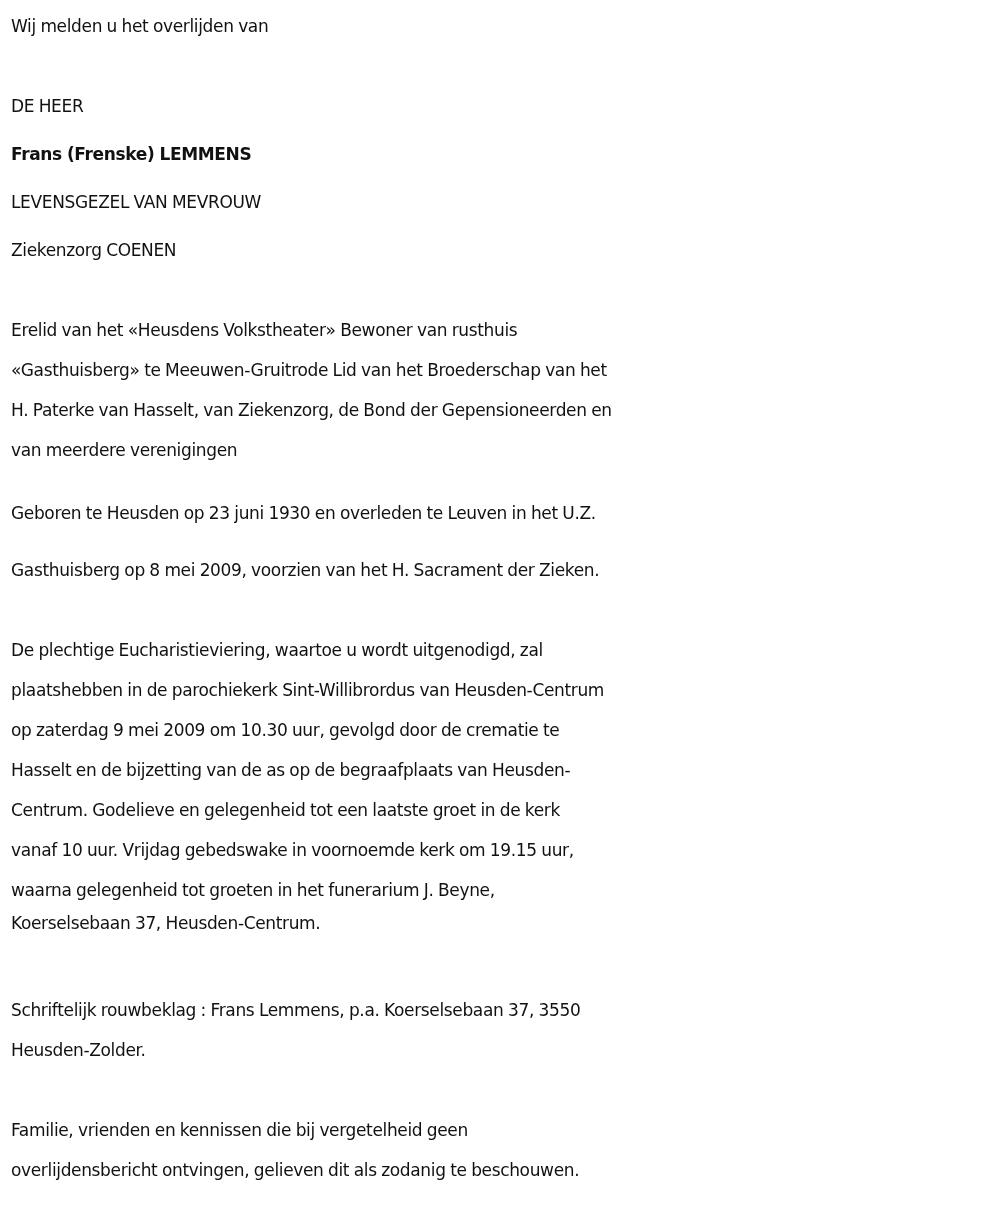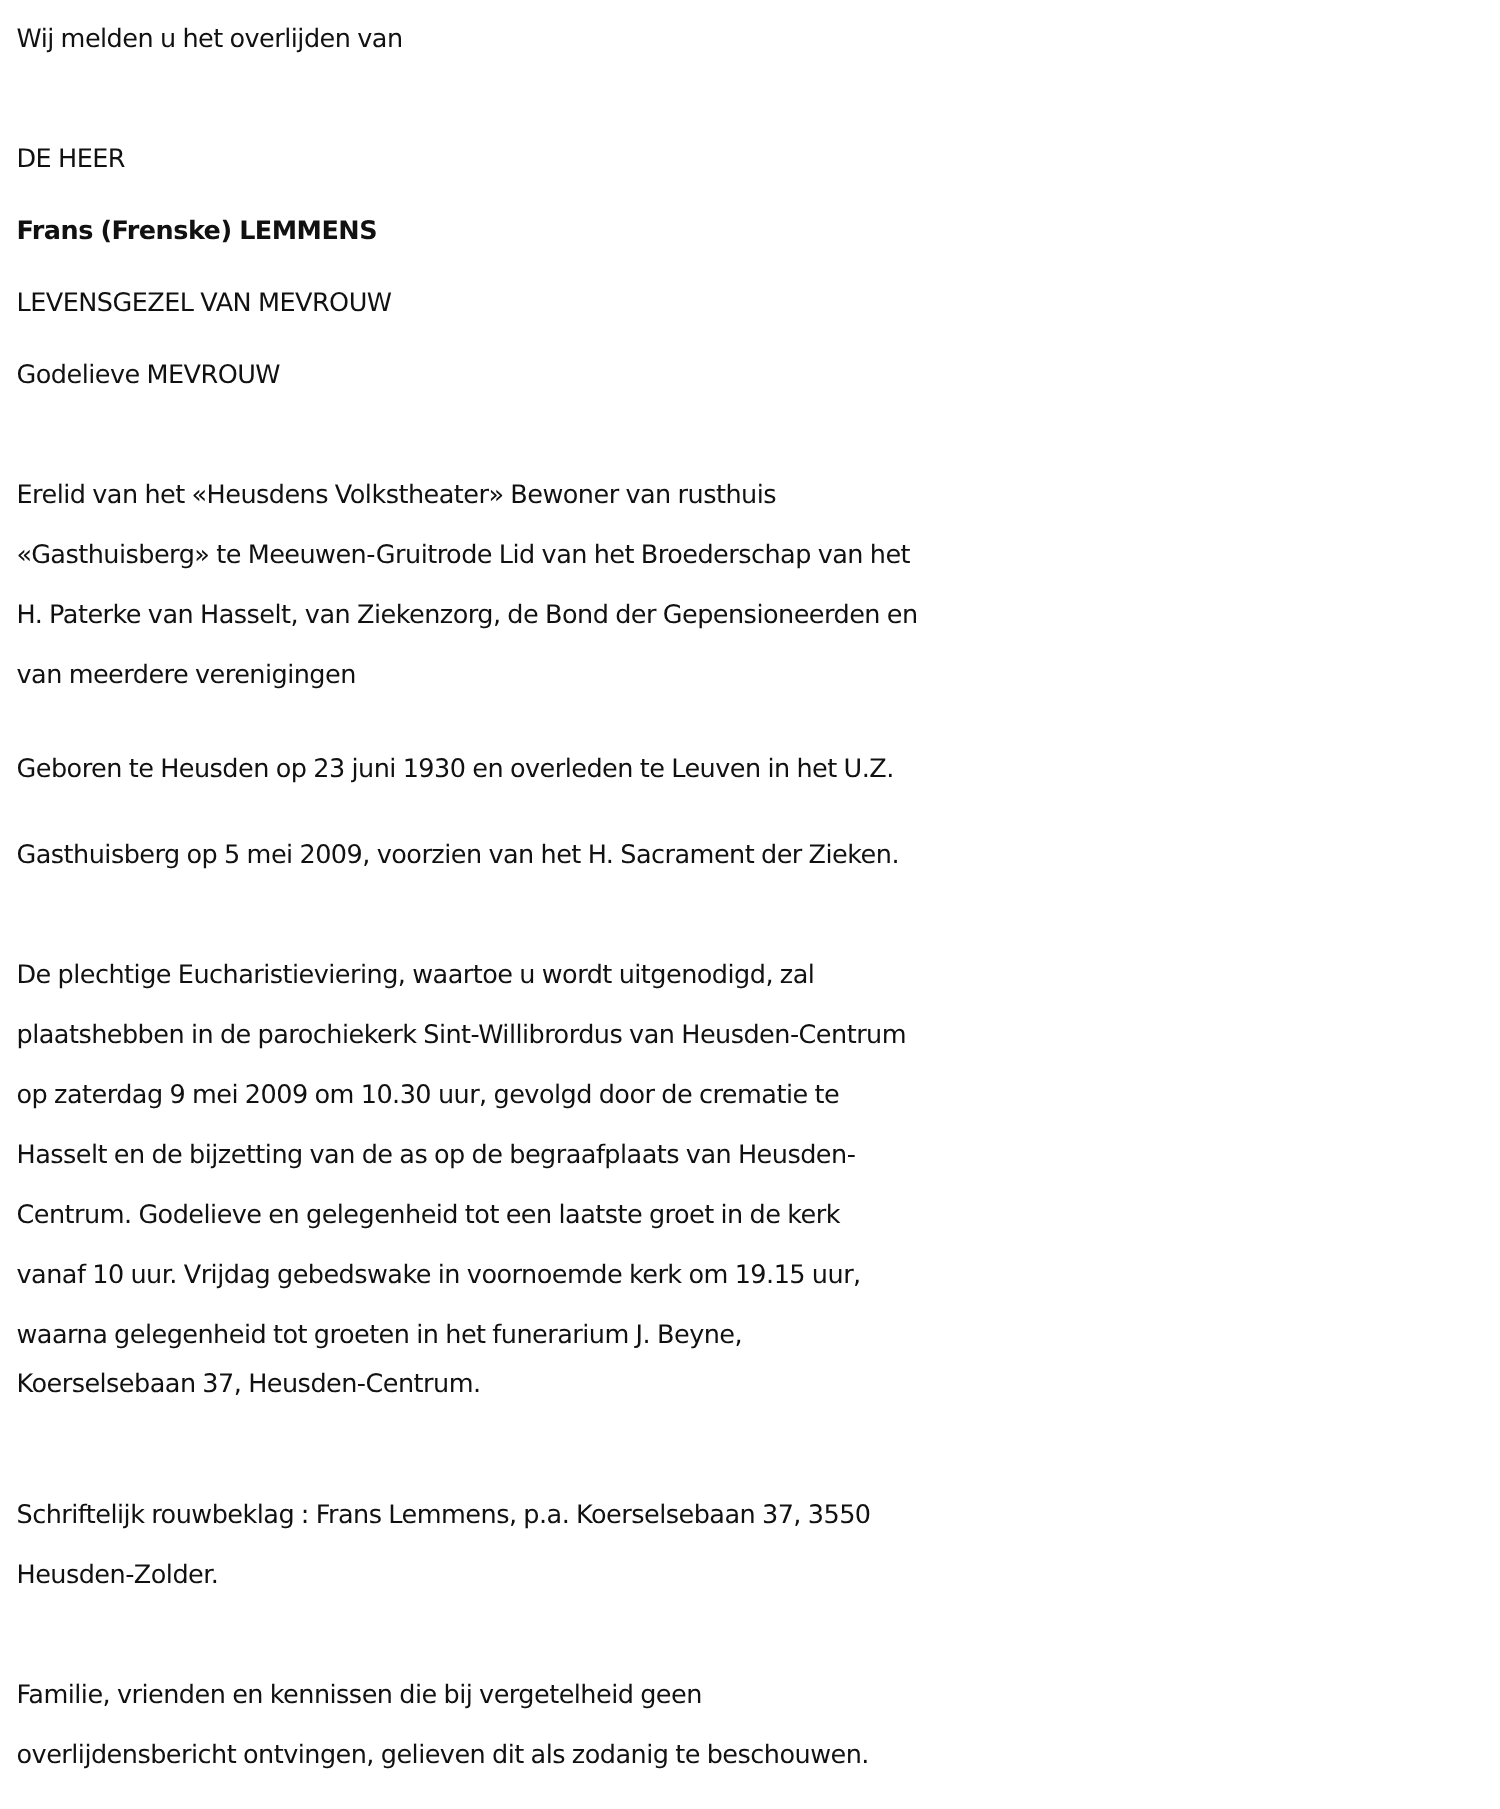--- a/index.html
+++ b/index.html
@@ -34,32 +34,32 @@
 </head>
 <body>
 
 <div class="doc">
 
   <div class="line" style="top:6px">Wij melden u het overlijden van</div>
 
   <div class="line" style="top:86px">DE HEER</div>
   <div class="line bold" style="top:134px">Frans (Frenske) LEMMENS</div>
   <div class="line" style="top:182px">LEVENSGEZEL VAN MEVROUW</div>
-  <div class="line" style="top:230px">Godelieve MEVROUW</div>
+  <div class="line" style="top:230px">Ziekenzorg COENEN</div>
 
   <div>
     <div class="line" style="top:310px">Erelid van het «Heusdens Volkstheater» Bewoner van rusthuis</div>
     <div class="line" style="top:350px">«Gasthuisberg» te Meeuwen-Gruitrode Lid van het Broederschap van het</div>
     <div class="line" style="top:390px">H. Paterke van Hasselt, van Ziekenzorg, de Bond der Gepensioneerden en</div>
     <div class="line" style="top:430px">van meerdere verenigingen</div>
   </div>
 
   <div>
     <div class="line" style="top:493px">Geboren te Heusden op 23 juni 1930 en overleden te Leuven in het U.Z.</div>
-    <div class="line" style="top:550px">Gasthuisberg op 5 mei 2009, voorzien van het H. Sacrament der Zieken.</div>
+    <div class="line" style="top:550px">Gasthuisberg op 8 mei 2009, voorzien van het H. Sacrament der Zieken.</div>
   </div>
 
   <div>
     <div class="line" style="top:630px">De plechtige Eucharistieviering, waartoe u wordt uitgenodigd, zal</div>
     <div class="line" style="top:670px">plaatshebben in de parochiekerk Sint-Willibrordus van Heusden-Centrum</div>
     <div class="line" style="top:710px">op zaterdag 9 mei 2009 om 10.30 uur, gevolgd door de crematie te</div>
     <div class="line" style="top:750px">Hasselt en de bijzetting van de as op de begraafplaats van Heusden-</div>
     <div class="line" style="top:790px">Centrum. Godelieve en gelegenheid tot een laatste groet in de kerk</div>
     <div class="line" style="top:830px">vanaf 10 uur. Vrijdag gebedswake in voornoemde kerk om 19.15 uur,</div>
     <div class="line" style="top:870px">waarna gelegenheid tot groeten in het funerarium J. Beyne,</div>

